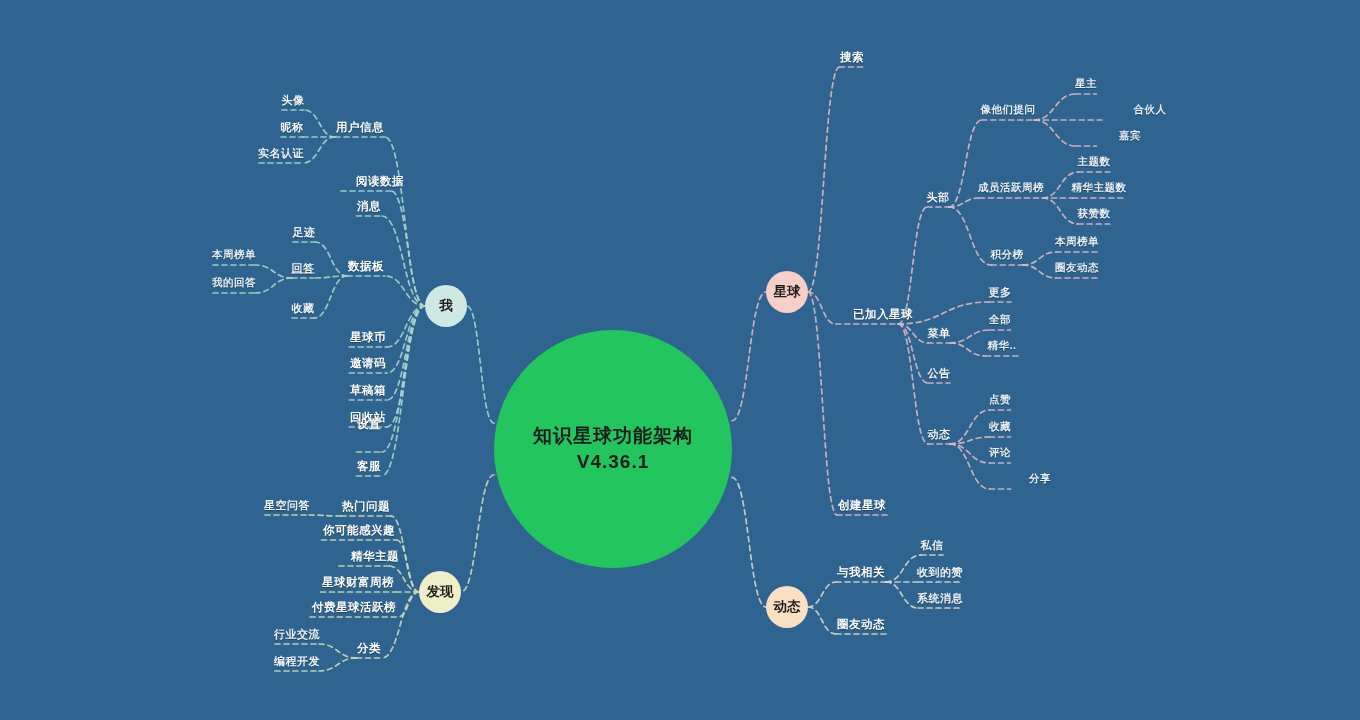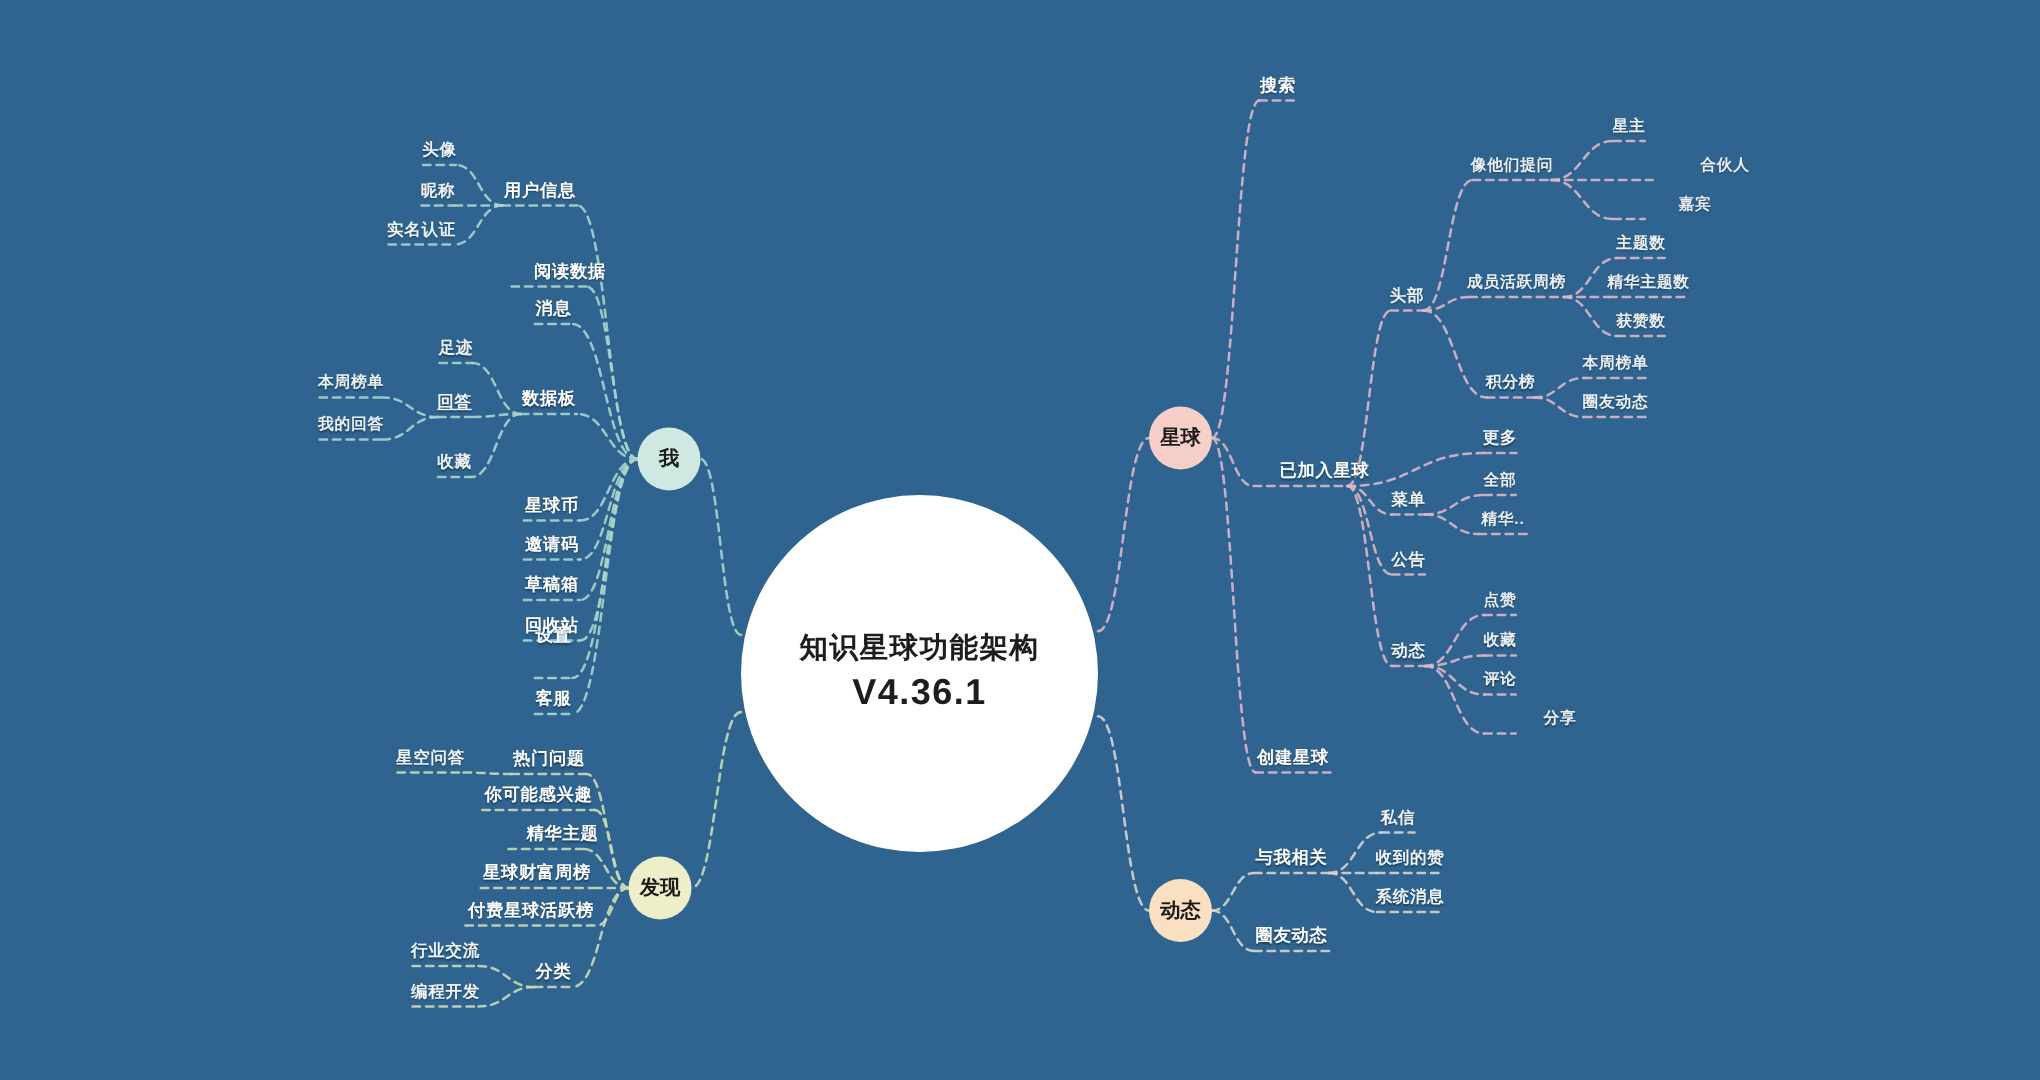--- a/index.html
+++ b/index.html
@@ -26,21 +26,21 @@
     position:absolute;border-radius:50%;
     display:flex;align-items:center;justify-content:center;
     transform:translate(-50%,-50%);
     font-weight:bold;color:#1d1d1d;
   }
   .node.root{
     width:238px;height:238px;background:#d9dbd2;
     flex-direction:column;line-height:1.35;
   }
   .node.root .t1{font-size:19px;letter-spacing:1px;}
-  .node.root .t2{font-size:24px;letter-spacing:1px;}
+  .node.root .t2{font-size:19px;letter-spacing:1px;}
   .node.main{width:42px;height:42px;font-size:13.5px;}
 </style>
 </head>
 <body>
 
 <svg id="canvas" viewBox="0 0 1360 720" xmlns="http://www.w3.org/2000/svg">
     <path d="M 494 423.26 C 480.5 423.26, 480.5 306, 467 306" fill="none" stroke="#a9d3ca" stroke-width="1.7" stroke-dasharray="5 4" stroke-linecap="round" opacity="0.9"></path>
     <path d="M 425 306 C 405 306, 405 137, 385 137" fill="none" stroke="#a9d3ca" stroke-width="1.7" stroke-dasharray="5 4" stroke-linecap="round" opacity="0.9"></path>
     <path d="M 335 137 L 385 137" stroke="#a9d3ca" stroke-width="1.7" stroke-dasharray="5 4" fill="none" stroke-linecap="round" opacity="0.9"></path>
     <path d="M 335 137 C 319.5 137, 319.5 110, 304 110" fill="none" stroke="#a9d3ca" stroke-width="1.7" stroke-dasharray="5 4" stroke-linecap="round" opacity="0.9"></path>
@@ -213,21 +213,21 @@
     <div class="lbl l2" style="left: 369px; top: 648px;">分类</div>
     <div class="lbl l3" style="left: 297px; top: 634px;">行业交流</div>
     <div class="lbl l3" style="left: 297px; top: 661px;">编程开发</div>
     <div class="lbl l2" style="left: 861px; top: 572px;">与我相关</div>
     <div class="lbl l3" style="left: 932px; top: 545px;">私信</div>
     <div class="lbl l3" style="left: 940px; top: 572px;">收到的赞</div>
     <div class="lbl l3" style="left: 940px; top: 598px;">系统消息</div>
     <div class="lbl l2" style="left: 861px; top: 624px;">圈友动态</div>
   </div>
 <div id="nodes">
-    <div class="node root" style="left: 613px; top: 449px; background: #ffffff;">
+    <div class="node root" style="left: 613px; top: 449px; background: #22c55e;">
       <div class="t1">知识星球功能架构</div>
       <div class="t2">V4.36.1</div>
     </div>
     <div class="node main" style="left: 446px; top: 306px; background: rgb(207, 232, 226);">我</div>
     <div class="node main" style="left: 787px; top: 292px; background: rgb(245, 207, 200);">星球</div>
     <div class="node main" style="left: 440px; top: 592px; background: rgb(238, 238, 200);">发现</div>
     <div class="node main" style="left: 787px; top: 607px; background: rgb(250, 223, 192);">动态</div>
   </div>
 
 </body></html>

